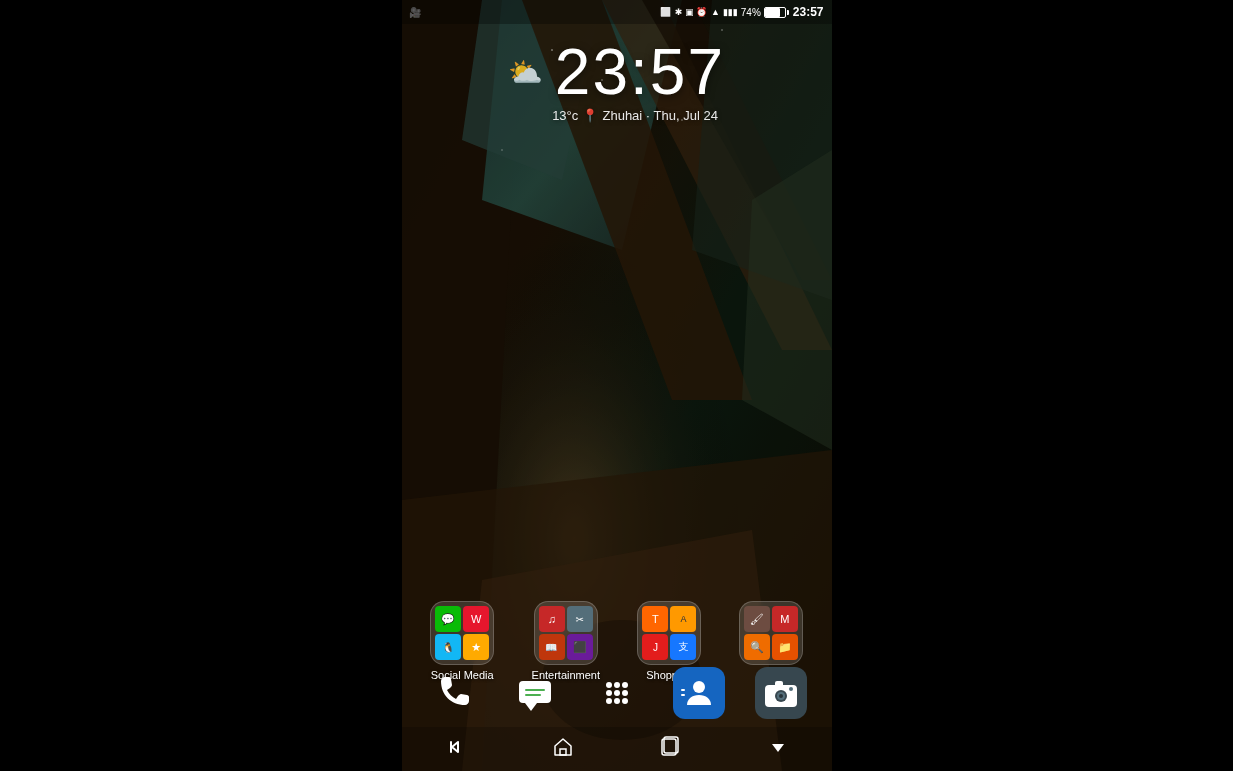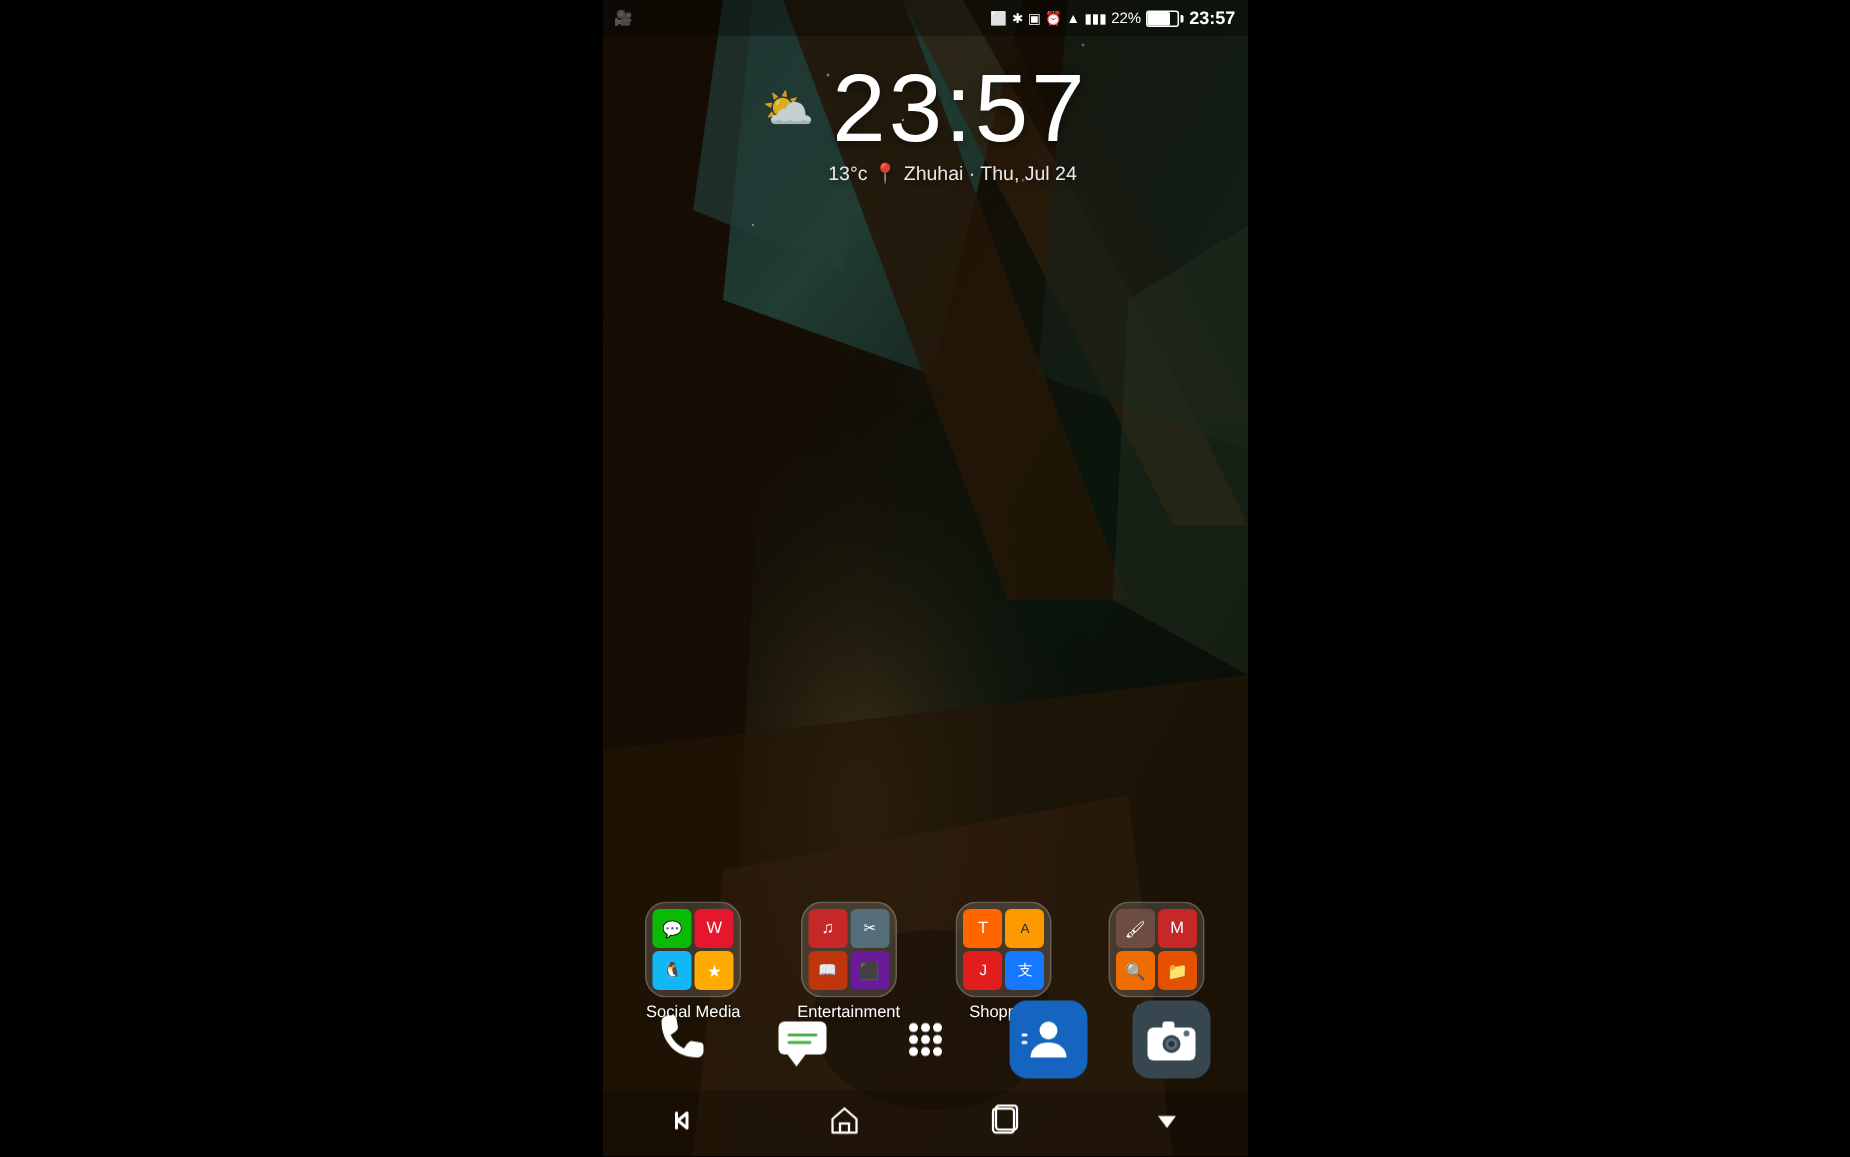--- a/index.html
+++ b/index.html
@@ -282,21 +282,21 @@
     <div class="status-left">
       <span style="font-size:10px;">🎥</span>
     </div>
     <div class="status-right">
       <span style="font-size:9px;">⬜</span>
       <span style="font-size:9px;">✱</span>
       <span style="font-size:9px;">▣</span>
       <span style="font-size:9px;">⏰</span>
       <span style="font-size:9px;">▲</span>
       <span style="font-size:9px;">▮▮▮</span>
-      <span style="font-size:10px;">22%</span>
+      <span style="font-size:10px;">74%</span>
       <div class="battery-bar">
         <div class="battery-fill"></div>
       </div>
       <span style="font-size:12px;font-weight:bold;margin-left:4px;">23:57</span>
     </div>
   </div>
 
   <div class="clock-widget">
     <div class="clock-row">
       <span style="font-size:28px; color:rgba(255,255,255,0.85);">⛅</span>

